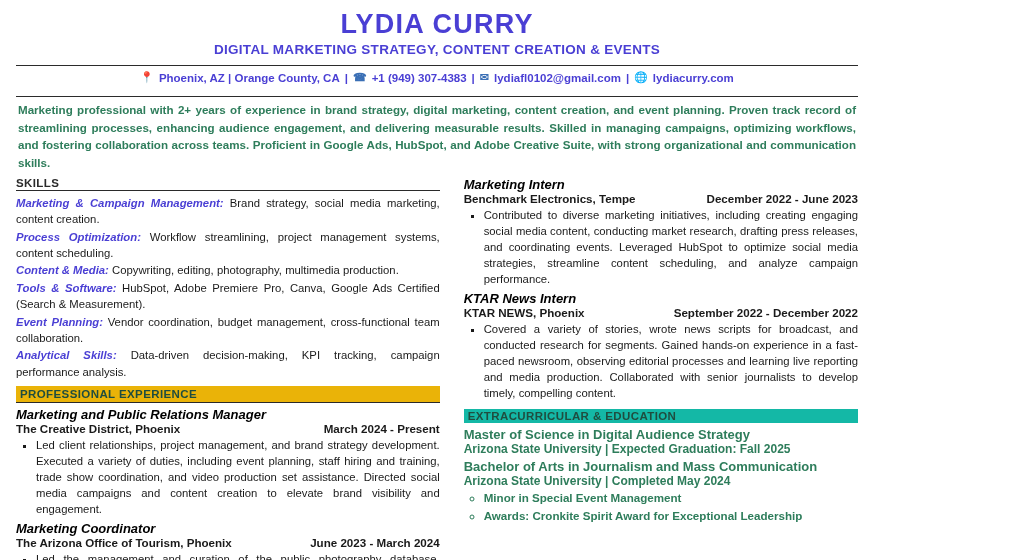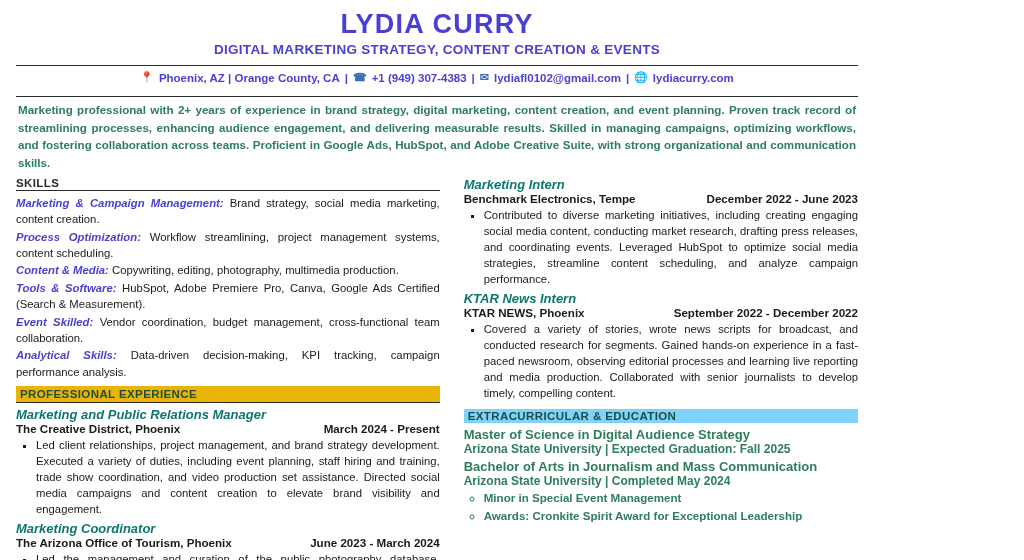--- a/index.html
+++ b/index.html
@@ -89,21 +89,21 @@
     padding-bottom: 1px;
     margin-bottom: 4px;
   }
   .sec-head.hl {
     background: #eab308;
     color: #1f4d3f;
     padding: 2px 4px;
     display: block;
   }
   .sec-head.hl2 {
-    background: #7dd3fc;
+    background: #14b8a6;
     color: #1f4d3f;
     padding: 1px 4px;
     display: block;
     border-bottom: none;
   }
 
   .skill-line {
     font-size: 11.3px;
     line-height: 1.45;
     color: #1a1a1a;
@@ -114,21 +114,21 @@
     color: #4a3fd4;
     font-weight: bold;
     font-style: italic;
   }
 
   .job { margin-top: 4px; }
   .job-title {
     font-size: 13px;
     font-weight: bold;
     font-style: italic;
-    color: #0f766e;
+    color: #000000;
   }
   .job-row {
     display: flex;
     justify-content: space-between;
     align-items: baseline;
     font-size: 11.6px;
     font-weight: bold;
     color: #1a1a1a;
   }
   .job-company { font-weight: bold; }
@@ -213,21 +213,21 @@
         </div>
         <div class="skill-line">
           <span class="skill-cat">Content &amp; Media:</span>
           <span>Copywriting, editing, photography, multimedia production.</span>
         </div>
         <div class="skill-line">
           <span class="skill-cat">Tools &amp; Software:</span>
           <span>HubSpot, Adobe Premiere Pro, Canva, Google Ads Certified (Search &amp; Measurement).</span>
         </div>
         <div class="skill-line">
-          <span class="skill-cat">Event Skilled:</span>
+          <span class="skill-cat">Event Planning:</span>
           <span>Vendor coordination, budget management, cross-functional team collaboration.</span>
         </div>
         <div class="skill-line">
           <span class="skill-cat">Analytical Skills:</span>
           <span>Data-driven decision-making, KPI tracking, campaign performance analysis.</span>
         </div>
       </div>
 
       <div class="sec-head hl" style="margin-top:6px;">PROFESSIONAL EXPERIENCE</div>
 

